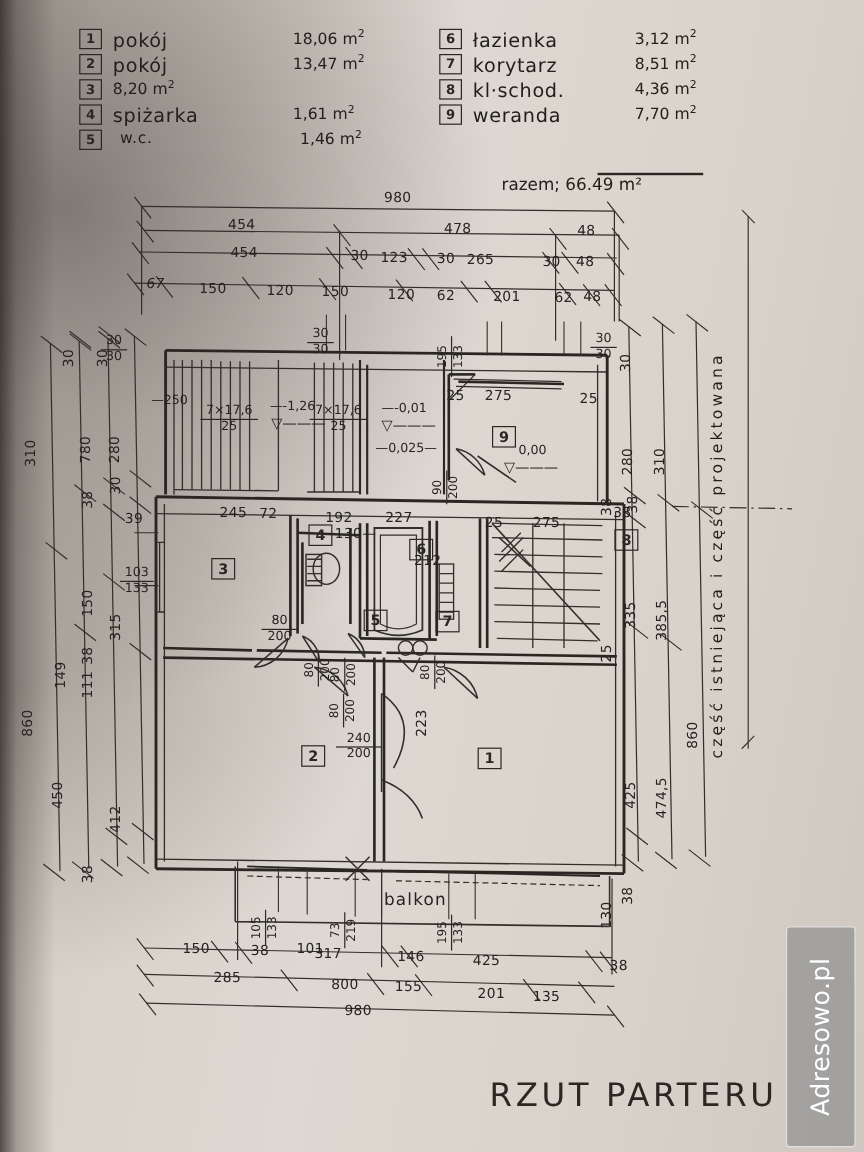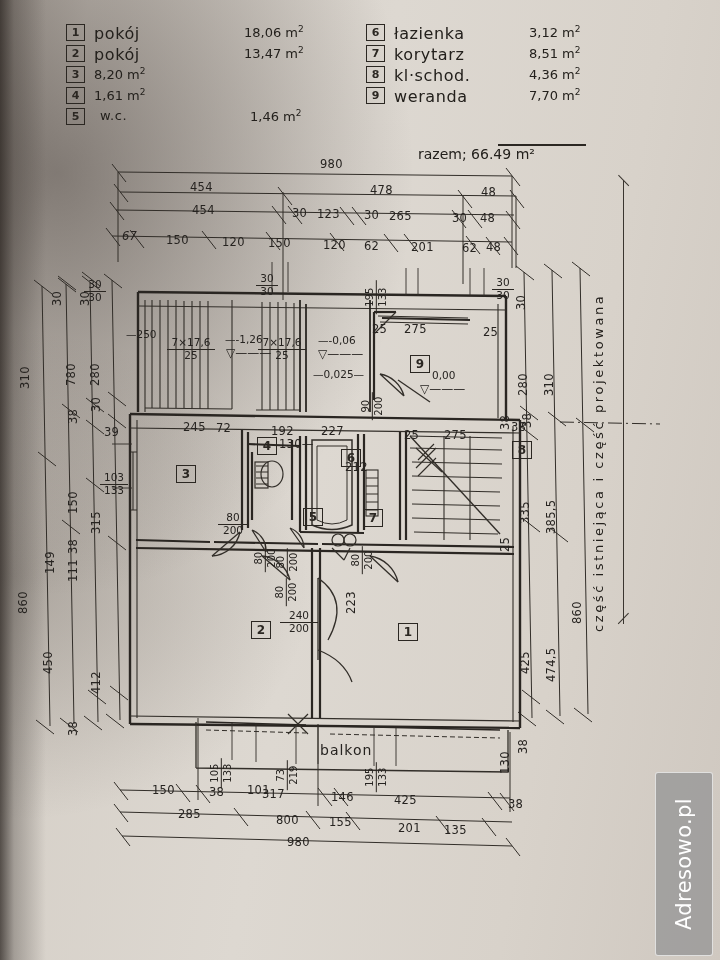--- a/index.html
+++ b/index.html
@@ -106,20 +106,21 @@
       <div class="colB">
         <div class="legnum">8</div>
         <div class="legname">kl·schod.</div>
         <div class="legarea"><span>4,36</span> <span>m</span><sup>2</sup></div>
       </div>
     </div>
 
     <div class="legrow">
       <div class="colA">
         <div class="legnum">4</div>
+        <div class="legname">spiżarka</div>
         <div class="legarea"><span>1,61</span> <span>m</span><sup>2</sup></div>
       </div>
       <div class="colB">
         <div class="legnum">9</div>
         <div class="legname">weranda</div>
         <div class="legarea"><span>7,70</span> <span>m</span><sup>2</sup></div>
       </div>
     </div>
 
     <div class="legrow">
@@ -452,21 +453,21 @@
   <div class="roomnum" style="left:176px;top:465px;">3</div>
   <div class="roomnum" style="left:257px;top:437px;">4</div>
   <div class="roomnum" style="left:303px;top:508px;">5</div>
   <div class="roomnum" style="left:341px;top:449px;">6</div>
   <div class="roomnum" style="left:363px;top:509px;">7</div>
   <div class="roomnum" style="left:512px;top:441px;">8</div>
   <div class="roomnum" style="left:410px;top:355px;">9</div>
 
   <div class="note" style="left:225px;top:333px;">—<span>-1,26</span></div>
   <div class="note" style="left:226px;top:346px;font-size:12px;">▽———</div>
-  <div class="note" style="left:318px;top:334px;">—<span>-0,06</span></div>
+  <div class="note" style="left:318px;top:334px;">—<span>-0,01</span></div>
   <div class="note" style="left:318px;top:347px;font-size:12px;">▽———</div>
   <div class="note" style="left:432px;top:369px;"><span>0,00</span></div>
   <div class="note" style="left:420px;top:382px;font-size:12px;">▽———</div>
   <div class="note" style="left:313px;top:368px;">—<span>0,025</span>—</div>
   <div class="note" style="left:126px;top:328px;">—<span>250</span></div>
 
   <div class="frac" style="left:167px;top:337px;width:48px;">
     <div>7×17,6</div>
     <div class="bar"></div>
     <div>25</div>
@@ -565,18 +566,19 @@
   <div class="dim" style="left:372px;top:322px;">25</div>
   <div class="dim" style="left:404px;top:322px;">275</div>
   <div class="dim" style="left:483px;top:325px;">25</div>
   <div class="dim" style="left:404px;top:428px;">25</div>
   <div class="dim" style="left:444px;top:428px;">275</div>
   <div class="dim" style="left:104px;top:425px;">39</div>
   <div class="dim" style="left:511px;top:420px;">38</div>
 
   <div class="dim" style="left:320px;top:742px;font-size:14px;letter-spacing:1px;">balkon</div>
 
+  <div id="title">RZUT PARTERU</div>
 
   <div id="wm">
     <div id="wmtxt">Adresowo.pl</div>
   </div>
 
 </div>
 
 </body></html>

